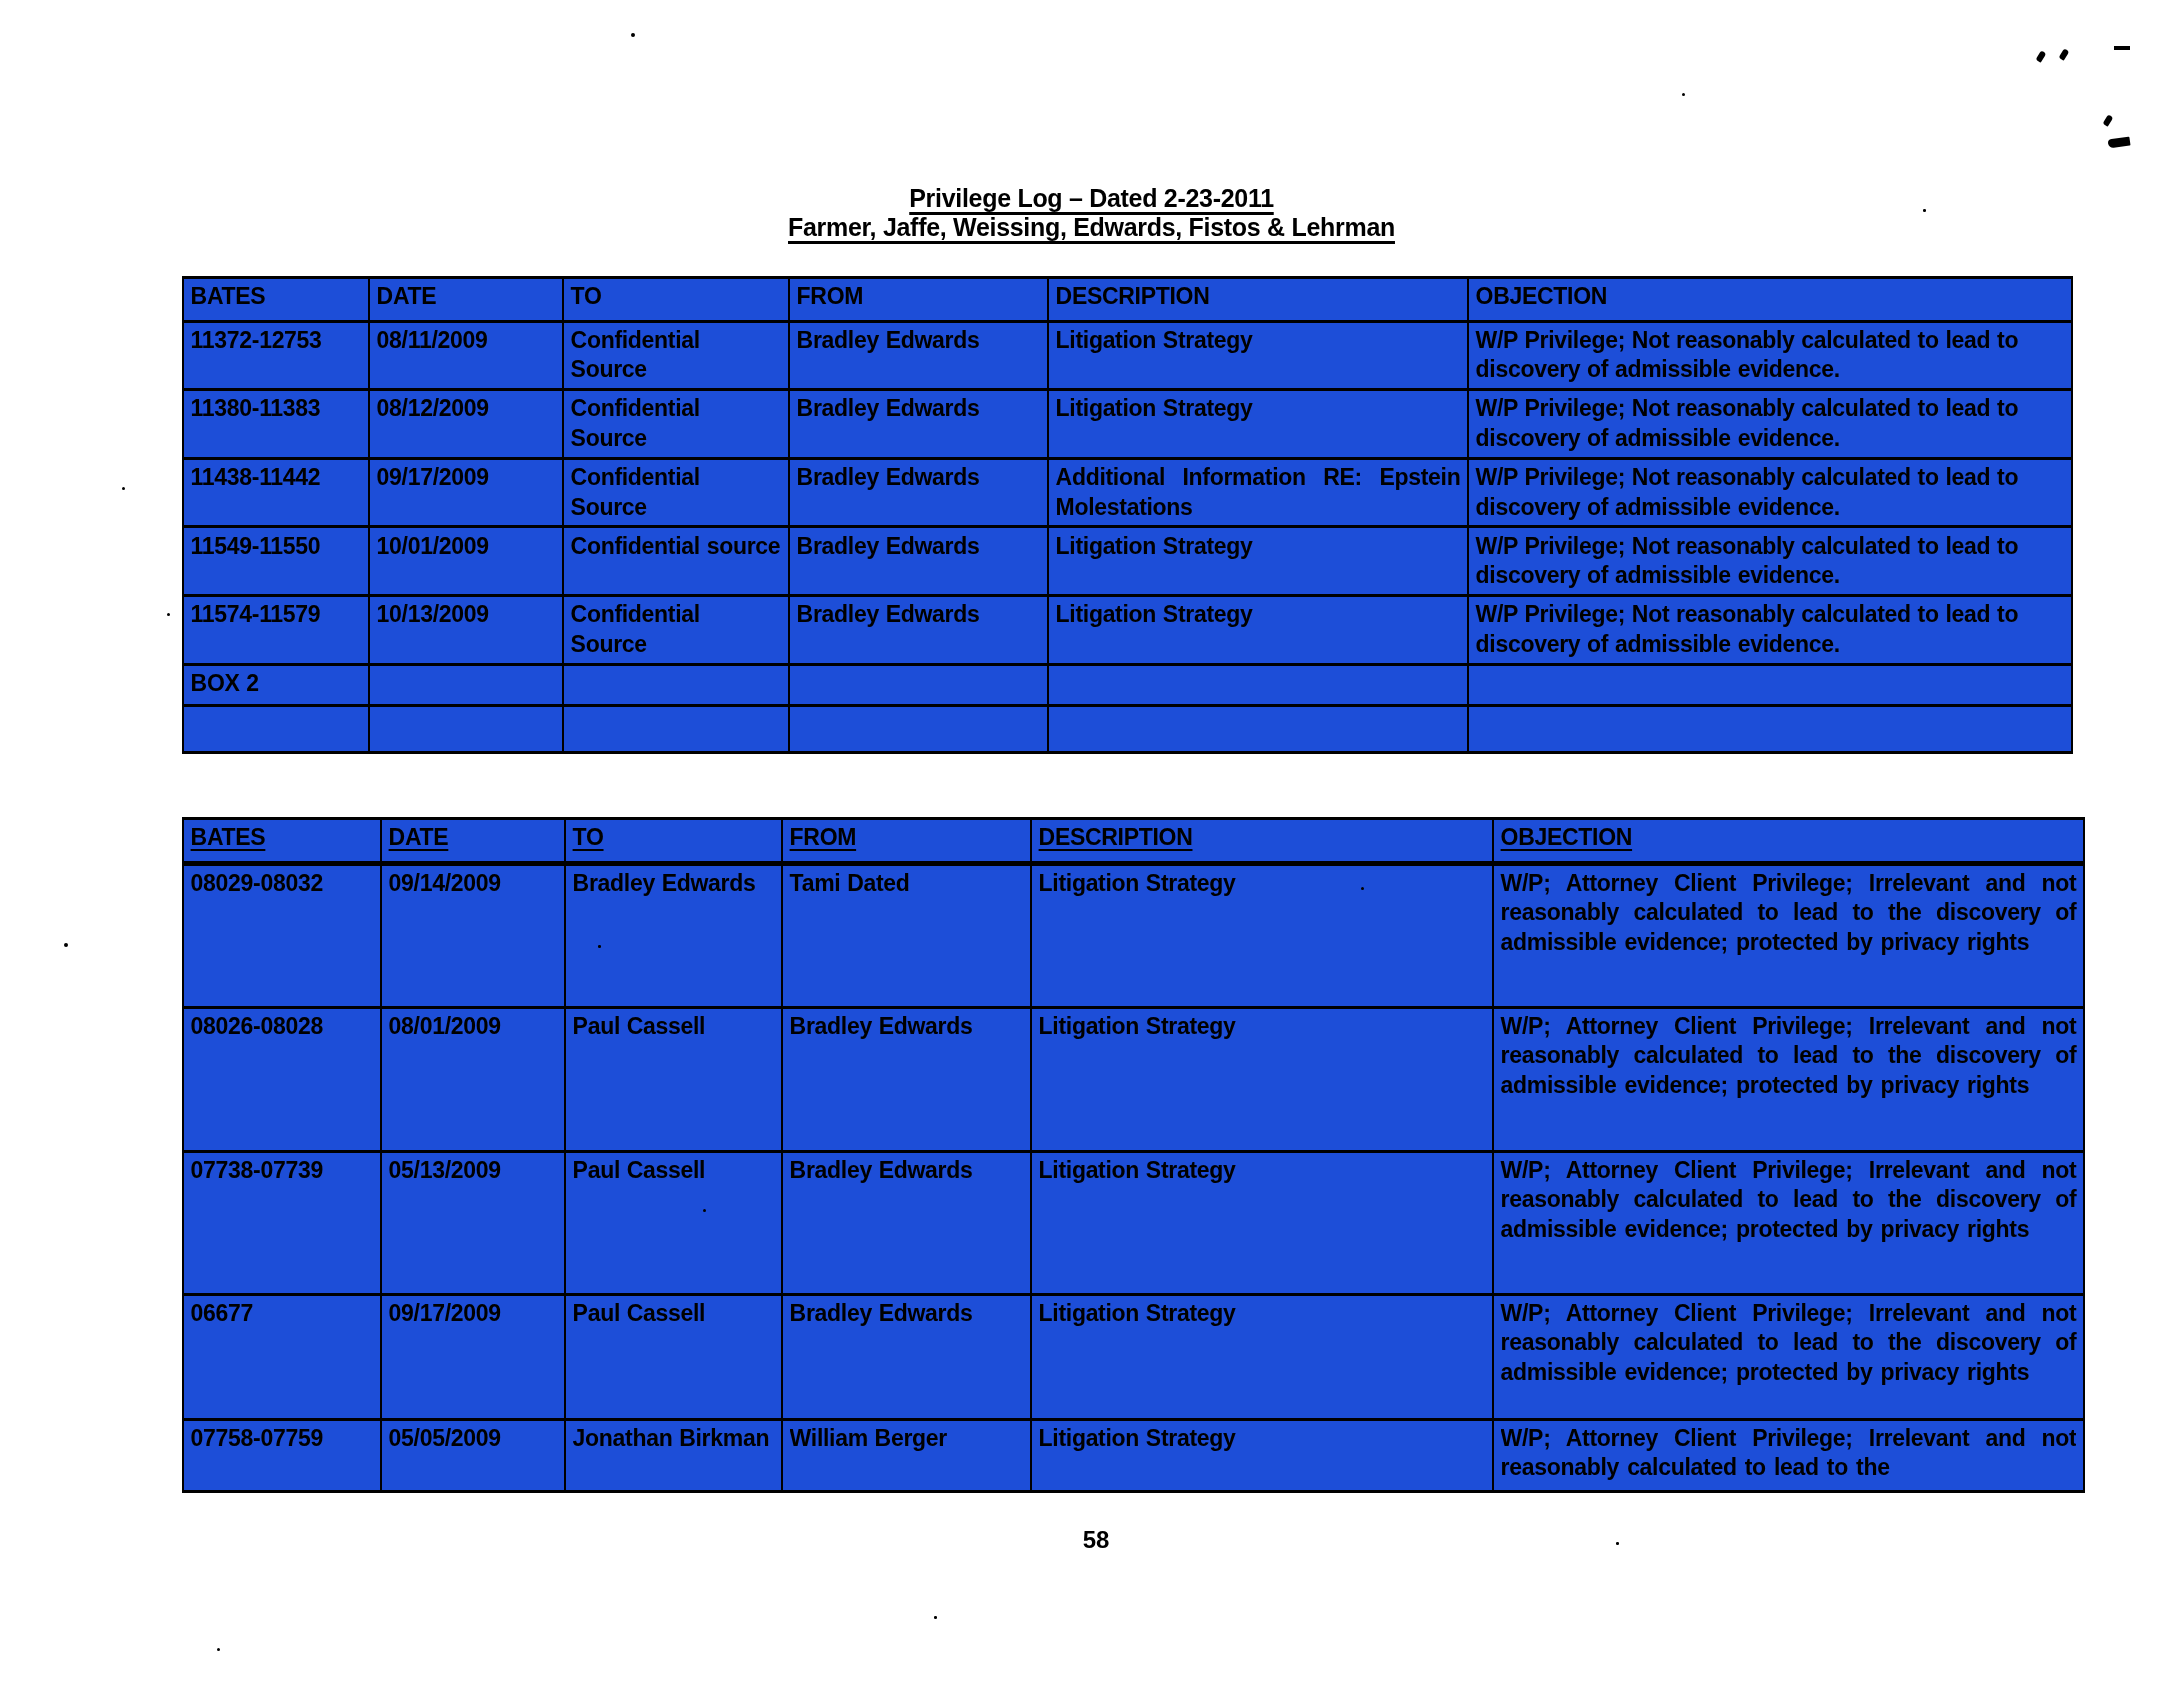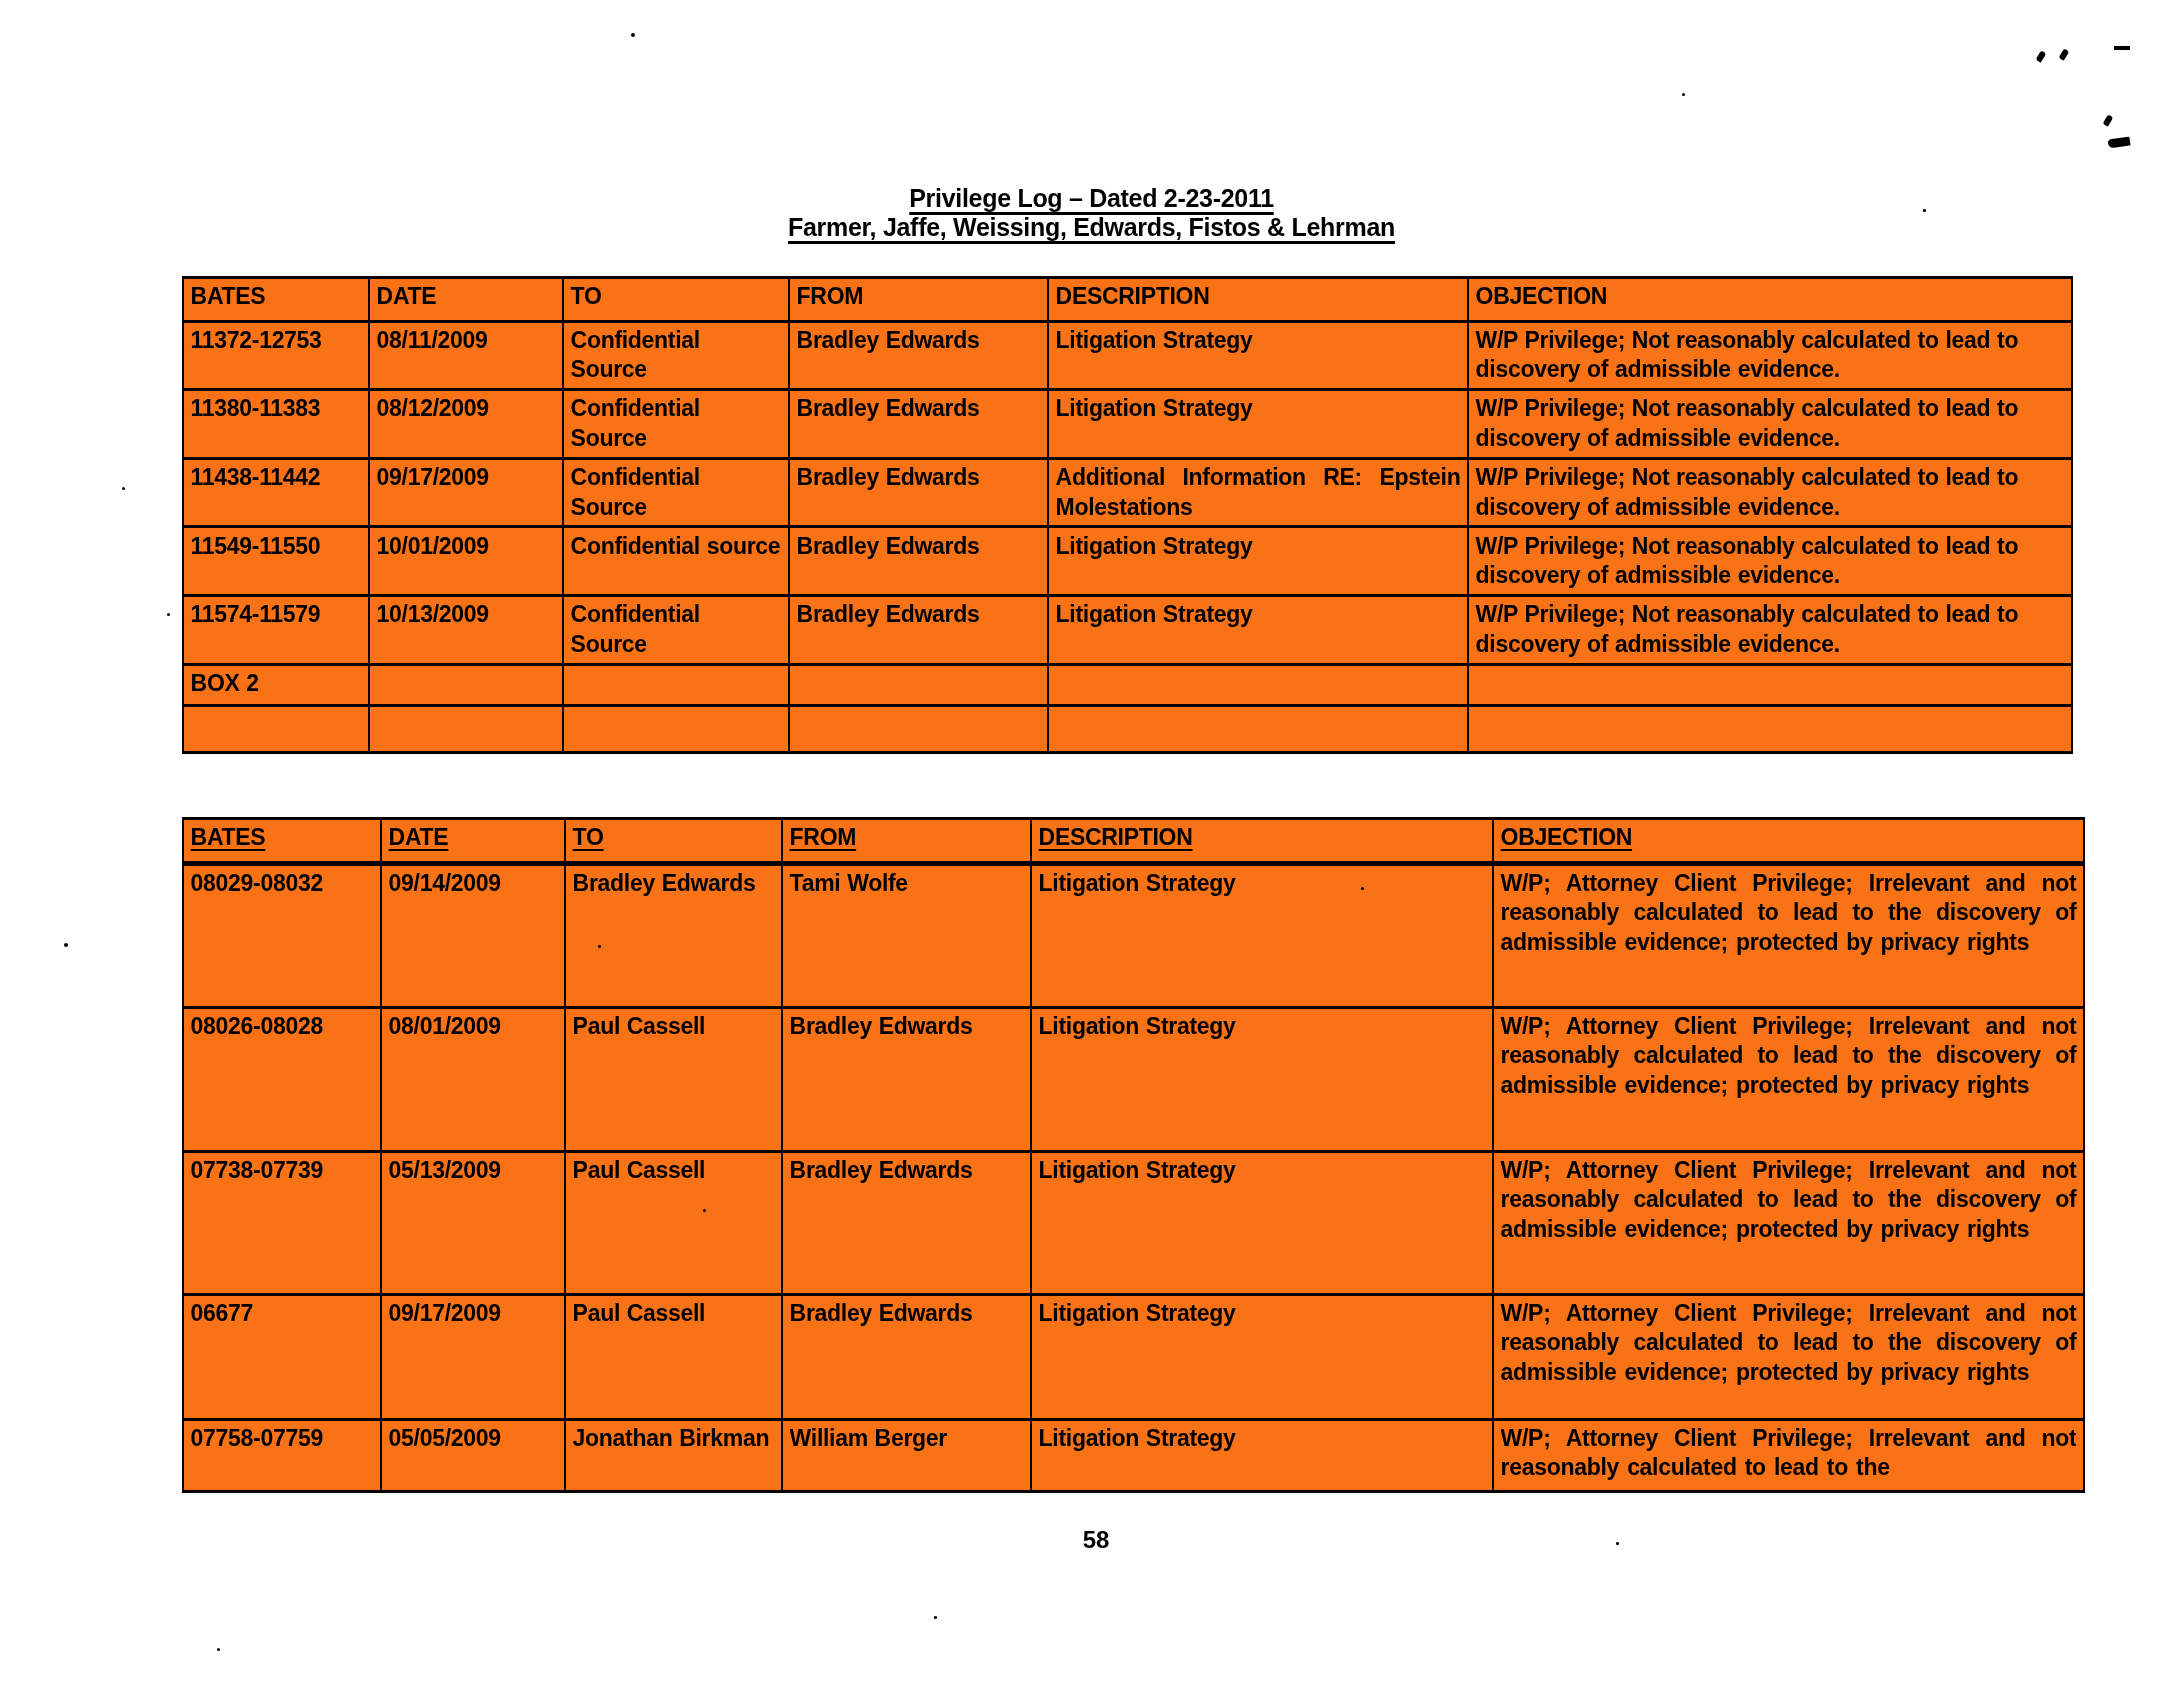--- a/index.html
+++ b/index.html
@@ -8,21 +8,21 @@
     font-family:"Liberation Sans", sans-serif; color:#000; overflow:hidden;
   }
   
   .title-block { position:absolute; top:184px; left:0; width:100%; text-align:center; }
   .doc-title, .doc-subtitle {
     font-size:25px; font-weight:700; letter-spacing:-0.3px;
     text-decoration:underline; text-decoration-thickness:2.6px; text-underline-offset:4.6px;
   }
   .doc-subtitle { display:block; margin-top:0; }
   
-  table { border-collapse:collapse; table-layout:fixed; position:absolute; background:#f97316; }
+  table { border-collapse:collapse; table-layout:fixed; position:absolute; background:#1d4ed8; }
   .t1 { left:182px; top:276px; width:1889px; }
   .t2 { left:182px; top:817px; width:1899px; }
   th, td {
     border:2px solid #000; border-top-width:3.9px; border-bottom-width:3.9px;
     vertical-align:top; padding:3.3px 6.6px; font-size:23px; font-weight:700;
     line-height:29.5px; letter-spacing:-0.3px; overflow:hidden; word-spacing:0.7px;
   }
   th { text-align:left; height:34px; }
   .t2 th { text-decoration:underline; text-decoration-thickness:2px; text-underline-offset:3.9px; border-bottom-width:5.2px; }
   .t1 tbody tr.data-row { height:68px; }
@@ -152,21 +152,21 @@
         <th>FROM</th>
         <th>DESCRIPTION</th>
         <th>OBJECTION</th>
       </tr>
     </thead>
     <tbody>
       <tr class="r0">
         <td>08029-08032</td>
         <td>09/14/2009</td>
         <td>Bradley Edwards</td>
-        <td>Tami Wolfe</td>
+        <td>Tami Dated</td>
         <td>Litigation Strategy</td>
         <td class="obj">W/P; Attorney Client Privilege; Irrelevant and not reasonably calculated to lead to the discovery of admissible evidence; protected by privacy rights</td>
       </tr>
       <tr class="r1">
         <td>08026-08028</td>
         <td>08/01/2009</td>
         <td>Paul Cassell</td>
         <td>Bradley Edwards</td>
         <td>Litigation Strategy</td>
         <td class="obj">W/P; Attorney Client Privilege; Irrelevant and not reasonably calculated to lead to the discovery of admissible evidence; protected by privacy rights</td>

